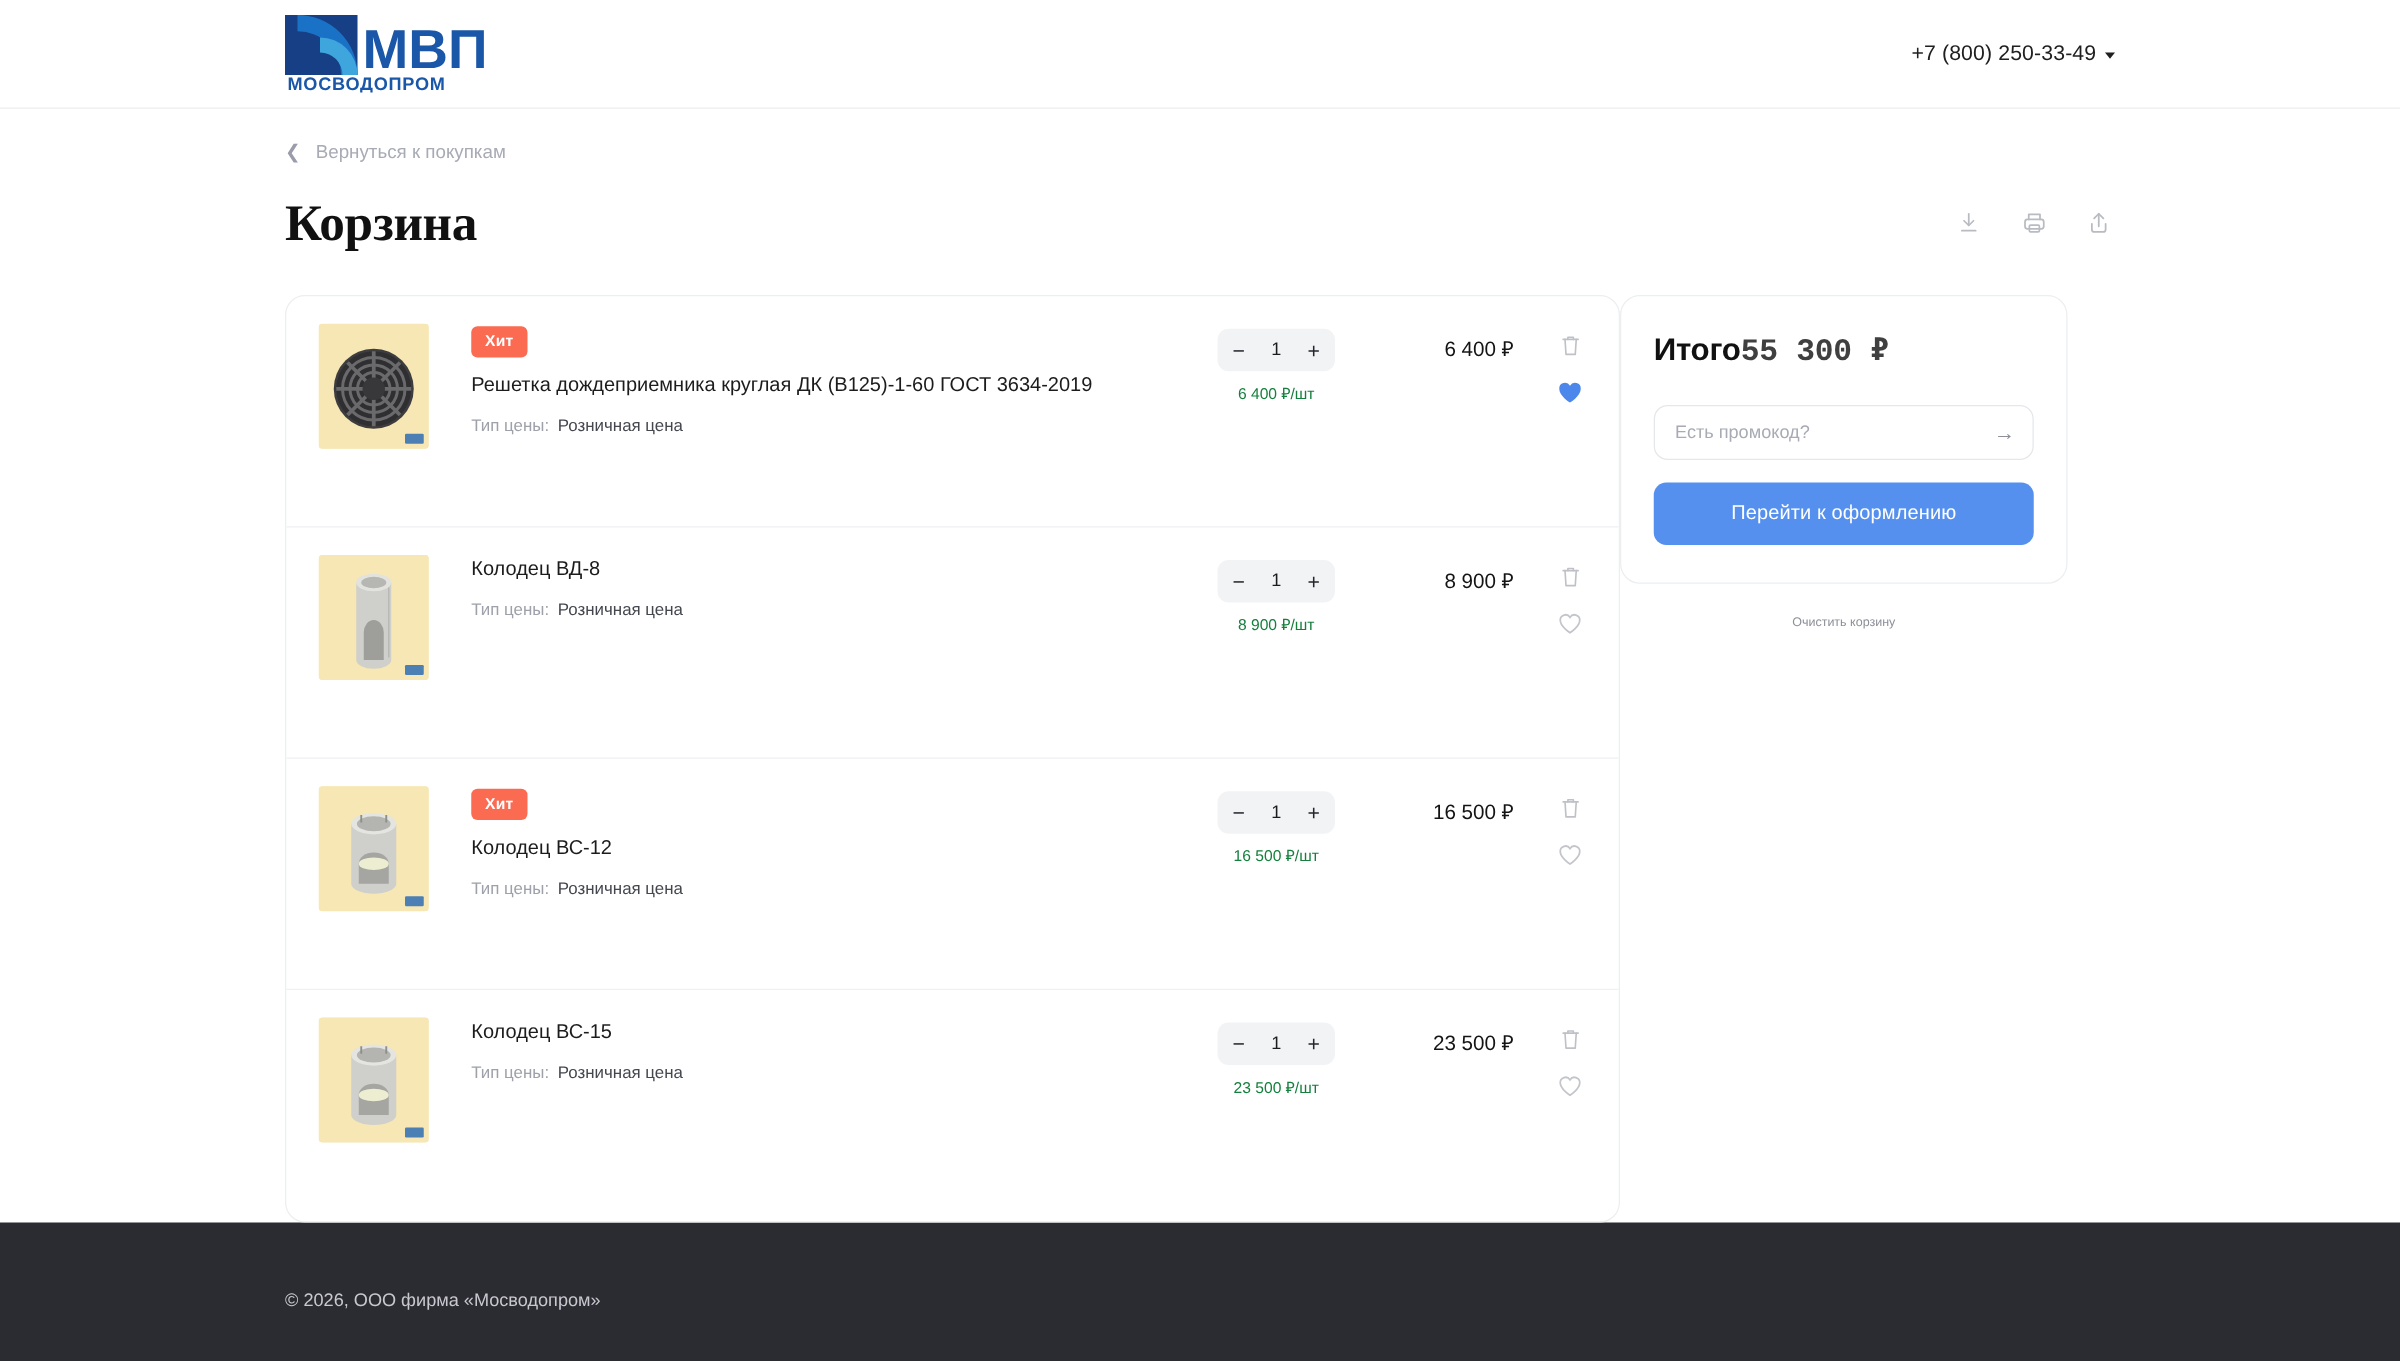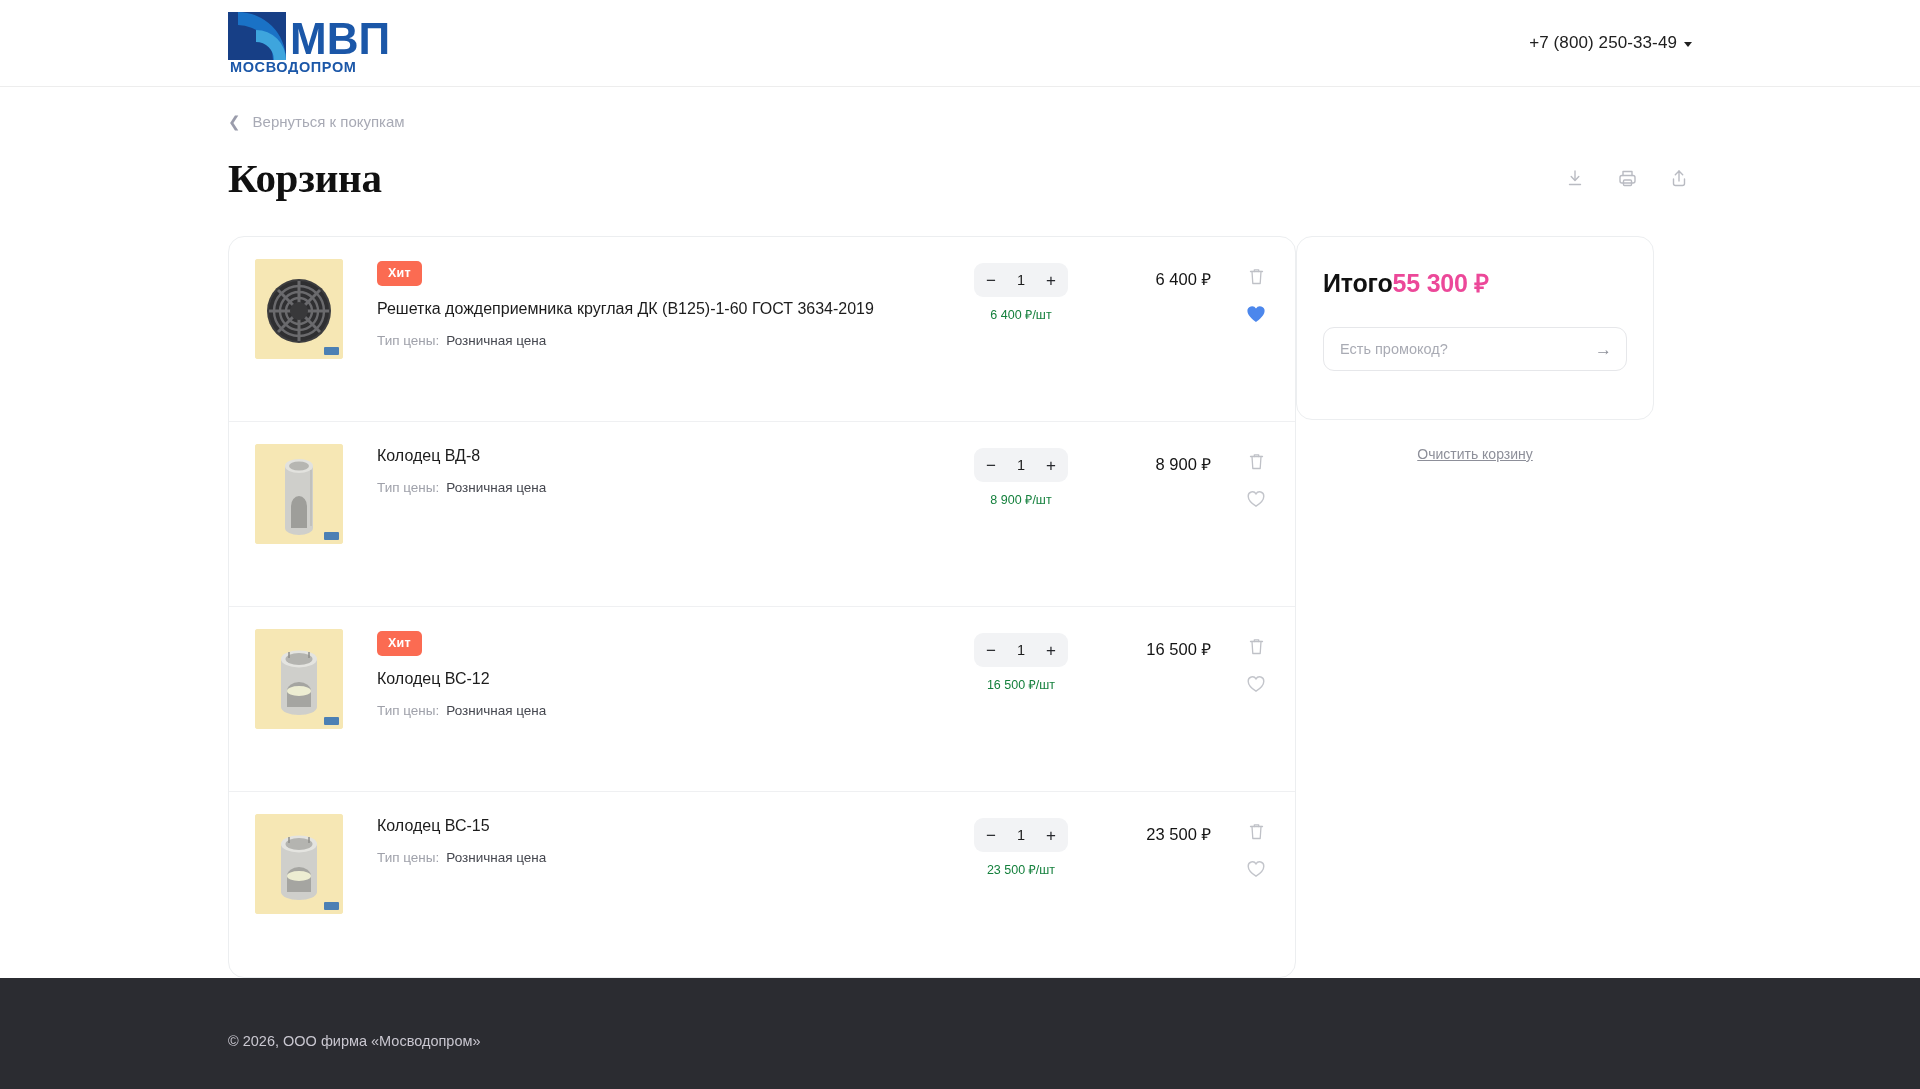--- a/index.html
+++ b/index.html
@@ -220,21 +220,21 @@
     padding: 28px 26px 30px;
     background: #fff;
   }
   .sum-head {
     display: flex;
     align-items: baseline;
     justify-content: flex-start;
     margin-bottom: 28px;
   }
   .sum-label { font-size: 25px; font-weight: 700; color: #111; letter-spacing: -.2px; }
-  .sum-total { font-size: 25px; font-weight: 700; color: #ec4899; letter-spacing: -.2px; white-space: nowrap; }
+  .sum-total { font-size: 25px; font-weight: 700; color: #404040; letter-spacing: -.2px; white-space: nowrap; font-family: Liberation Mono, monospace; }
 
   .promo {
     border: 1px solid #e6e7ea;
     border-radius: 11px;
     height: 44px;
     display: flex;
     align-items: center;
     padding: 0 14px 0 16px;
     margin-bottom: 18px;
   }
@@ -259,25 +259,24 @@
     font-size: 16px;
     font-family: "Liberation Sans", sans-serif;
     cursor: pointer;
     letter-spacing: .1px;
   }
 
   .clear-link {
     display: block;
     margin: 26px auto 0;
     text-align: left;
-    font-size: 14px;
+    font-size: 10px;
     color: #8d8f99;
     cursor: pointer;
     width: fit-content;
-    text-decoration: underline;
   }
 
   
   .footer {
     height: 125px;
     background: #2b2c31;
     flex: 0 0 125px;
     display: flex;
     align-items: center;
     padding: 0 228px;
@@ -540,20 +539,21 @@
       <div class="side">
         <div class="summary">
           <div class="sum-head">
             <div class="sum-label">Итого</div>
             <div class="sum-total">55 300 ₽</div>
           </div>
           <div class="promo">
             <input type="text" placeholder="Есть промокод?" style="">
             <span class="promo-arrow">→</span>
           </div>
+          <button class="checkout">Перейти к оформлению</button>
         </div>
         <div class="clear-link">Очистить корзину</div>
       </div>
 
     </div>
   </div>
 
   <div class="footer">
     <div class="copyright">© 2026, ООО фирма «Мосводопром»</div>
   </div>

